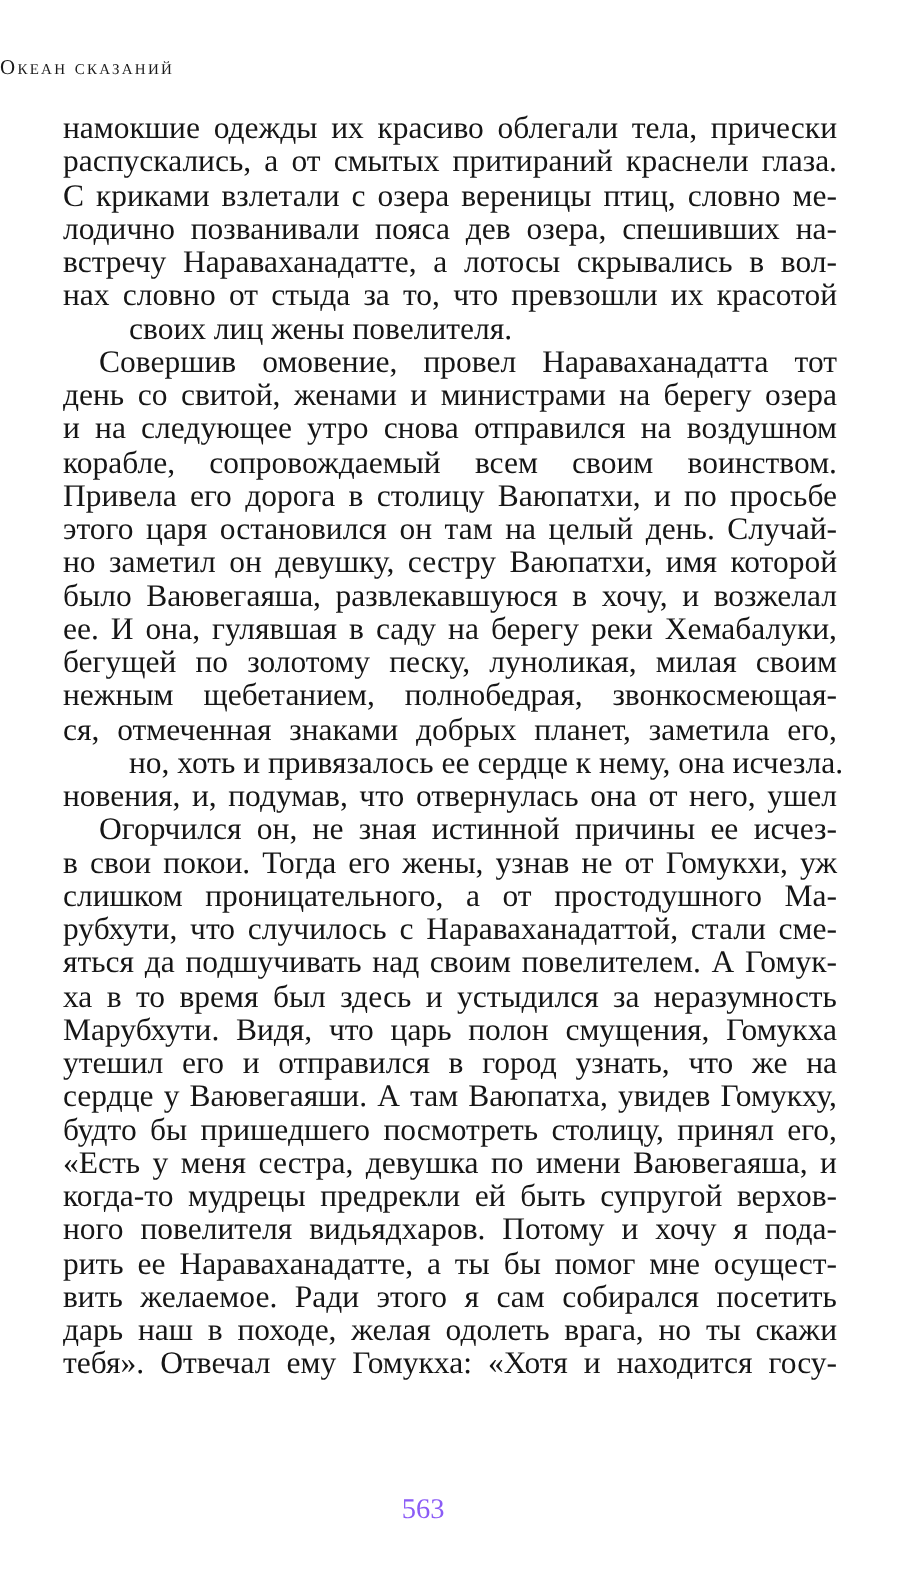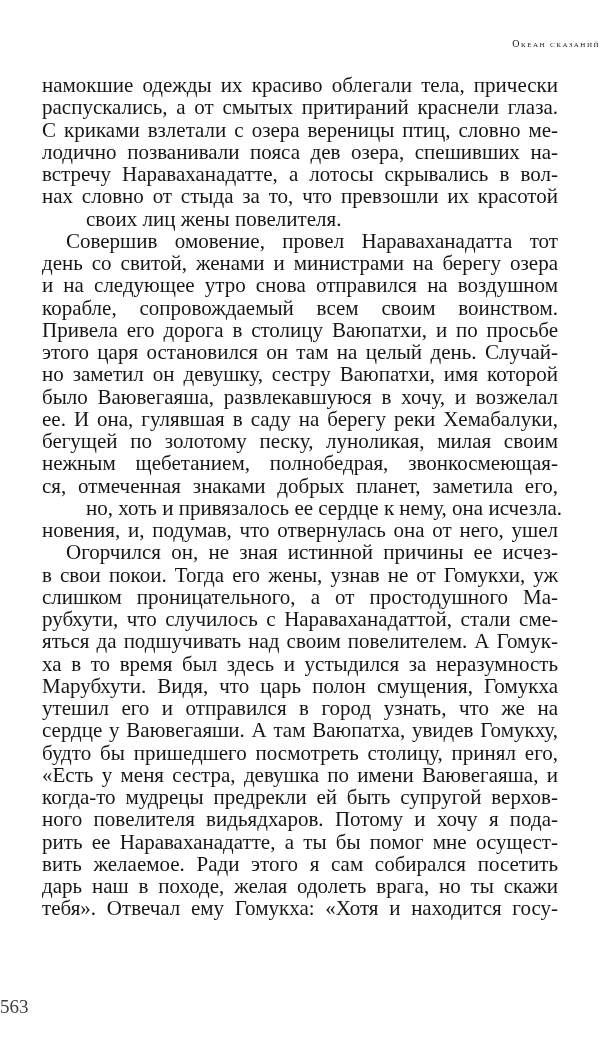--- a/index.html
+++ b/index.html
@@ -3,36 +3,36 @@
   <meta charset="utf-8">
   <style>
     html, body { margin: 0; padding: 0; background: #ffffff; }
     body {
       width: 600px; height: 1053px; position: relative; overflow: hidden;
       font-family: "Liberation Serif", "DejaVu Serif", serif;
       color: #161616;
     }
     .running-head {
       position: absolute; top: 38px; left: 0; width: 600px;
-      text-align: right; font-size: 10px; letter-spacing: 1.5px;
+      text-align: left; font-size: 14px; letter-spacing: 1.5px;
       font-variant: small-caps; color: #1a1a1a;
     }
     .text-block {
       position: absolute; top: 74px; left: 42px; width: 516px;
     }
     .line {
       display: block; height: 22.25px; line-height: 22.25px;
       font-size: 21px; white-space: nowrap;
       text-align: justify; text-align-last: justify;
     }
     .line.last { text-align-last: left; margin-left: 44px; }
     .line.indent { padding-left: 24px; }
     .folio {
       position: absolute; top: 996px; left: 0; width: 564px;
-      text-align: left; font-size: 19px; color: #404040;
+      text-align: center; font-size: 19px; color: #8b5cf6;
     }
   </style>
 </head>
 <body>
 
 <div class="running-head">Океан сказаний</div>
 
 <div class="text-block">
   <div>
     <span class="line">намокшие одежды их красиво облегали тела, прически</span>

